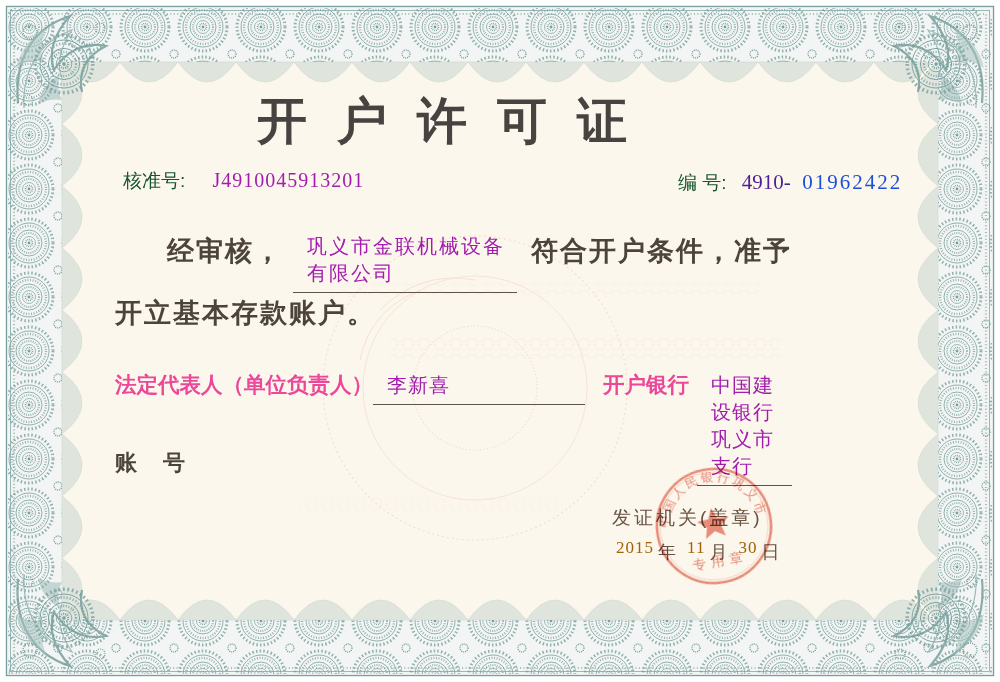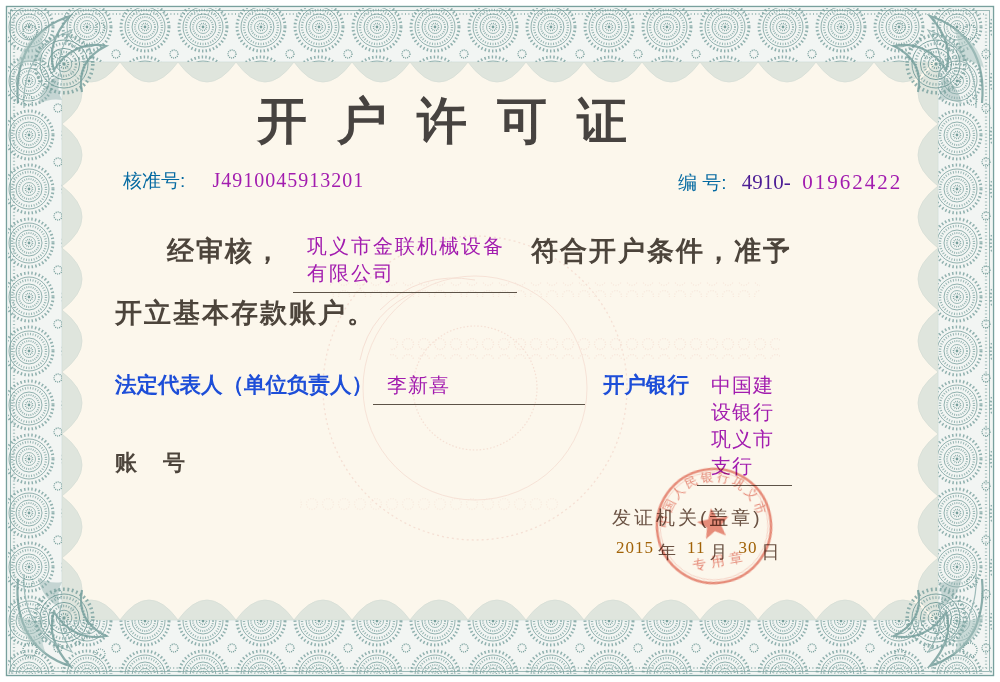--- a/index.html
+++ b/index.html
@@ -6,41 +6,41 @@
   .stage{position:relative;width:1000px;height:682px;background:#ffffff;overflow:hidden;
          font-family:"Liberation Sans",sans-serif;}
   .deco{position:absolute;left:0;top:0;width:1000px;height:682px;}
   .layer{position:absolute;left:0;top:0;width:884px;height:682px;pointer-events:none;}
 
   .cert-title{position:absolute;top:88px;left:0;width:100%;text-align:center;
     font-family:"DejaVu Serif","Liberation Serif",serif;font-weight:bold;
     font-size:50px;letter-spacing:30px;padding-left:30px;box-sizing:border-box;color:#474340;}
 
   .row{position:absolute;white-space:nowrap;}
-  .lbl{color:#0369a1;}
+  .lbl{color:#14532d;}
   .serif{font-family:"Liberation Serif","DejaVu Serif",serif;color:#a21caf;}
 
   .approval-row{top:168px;left:123px;font-size:19px;}
   .approval-row .serif{margin-left:22px;font-size:20px;letter-spacing:1px;}
 
   .serial-row{top:170px;left:678px;font-size:19px;color:#6b5848;}
   .serial-row .prefix{margin-left:10px;font-size:21px;color:#4c1d95;}
   .serial-row .red{font-family:"Liberation Serif",serif;font-size:21px;letter-spacing:2px;
-    color:#a21caf;margin-left:6px;}
+    color:#1d4ed8;margin-left:6px;}
 
   .line1{position:absolute;top:233px;left:115px;right:92px;display:flex;align-items:flex-start;}
   .lead,.after,.line2{font-size:27px;font-weight:600;color:#4c443b;letter-spacing:2px;}
   .lead{margin-left:52px;}
   .fill-field{border-bottom:1.5px solid #5d5347;padding:0 10px 5px 14px;}
   .company-field{flex:1;margin:0 14px 0 10px;}
   .company-field .serif{font-size:20px;letter-spacing:2px;}
   .line2{position:absolute;top:295px;left:115px;}
 
   .row3{position:absolute;top:370px;left:115px;right:92px;display:flex;align-items:baseline;}
-  .mid-lbl{font-size:21.5px;font-weight:600;color:#1d4ed8;}
+  .mid-lbl{font-size:21.5px;font-weight:600;color:#ec4899;}
   .rep-field{width:188px;margin-right:16px;}
   .rep-field .serif,.bank-field .serif,.acct-field .serif{font-size:20px;letter-spacing:1px;}
   .bank-lbl{font-weight:700;margin-left:2px;}
   .bank-field{flex:1;margin-left:8px;}
 
   .row4{position:absolute;top:448px;left:115px;display:flex;align-items:baseline;}
   .acct-lbl{font-size:22px;font-weight:700;color:#4c443b;letter-spacing:2px;}
   .acct-field{width:318px;margin-left:6px;}
   .acct-field .serif{letter-spacing:1.5px;}
 

